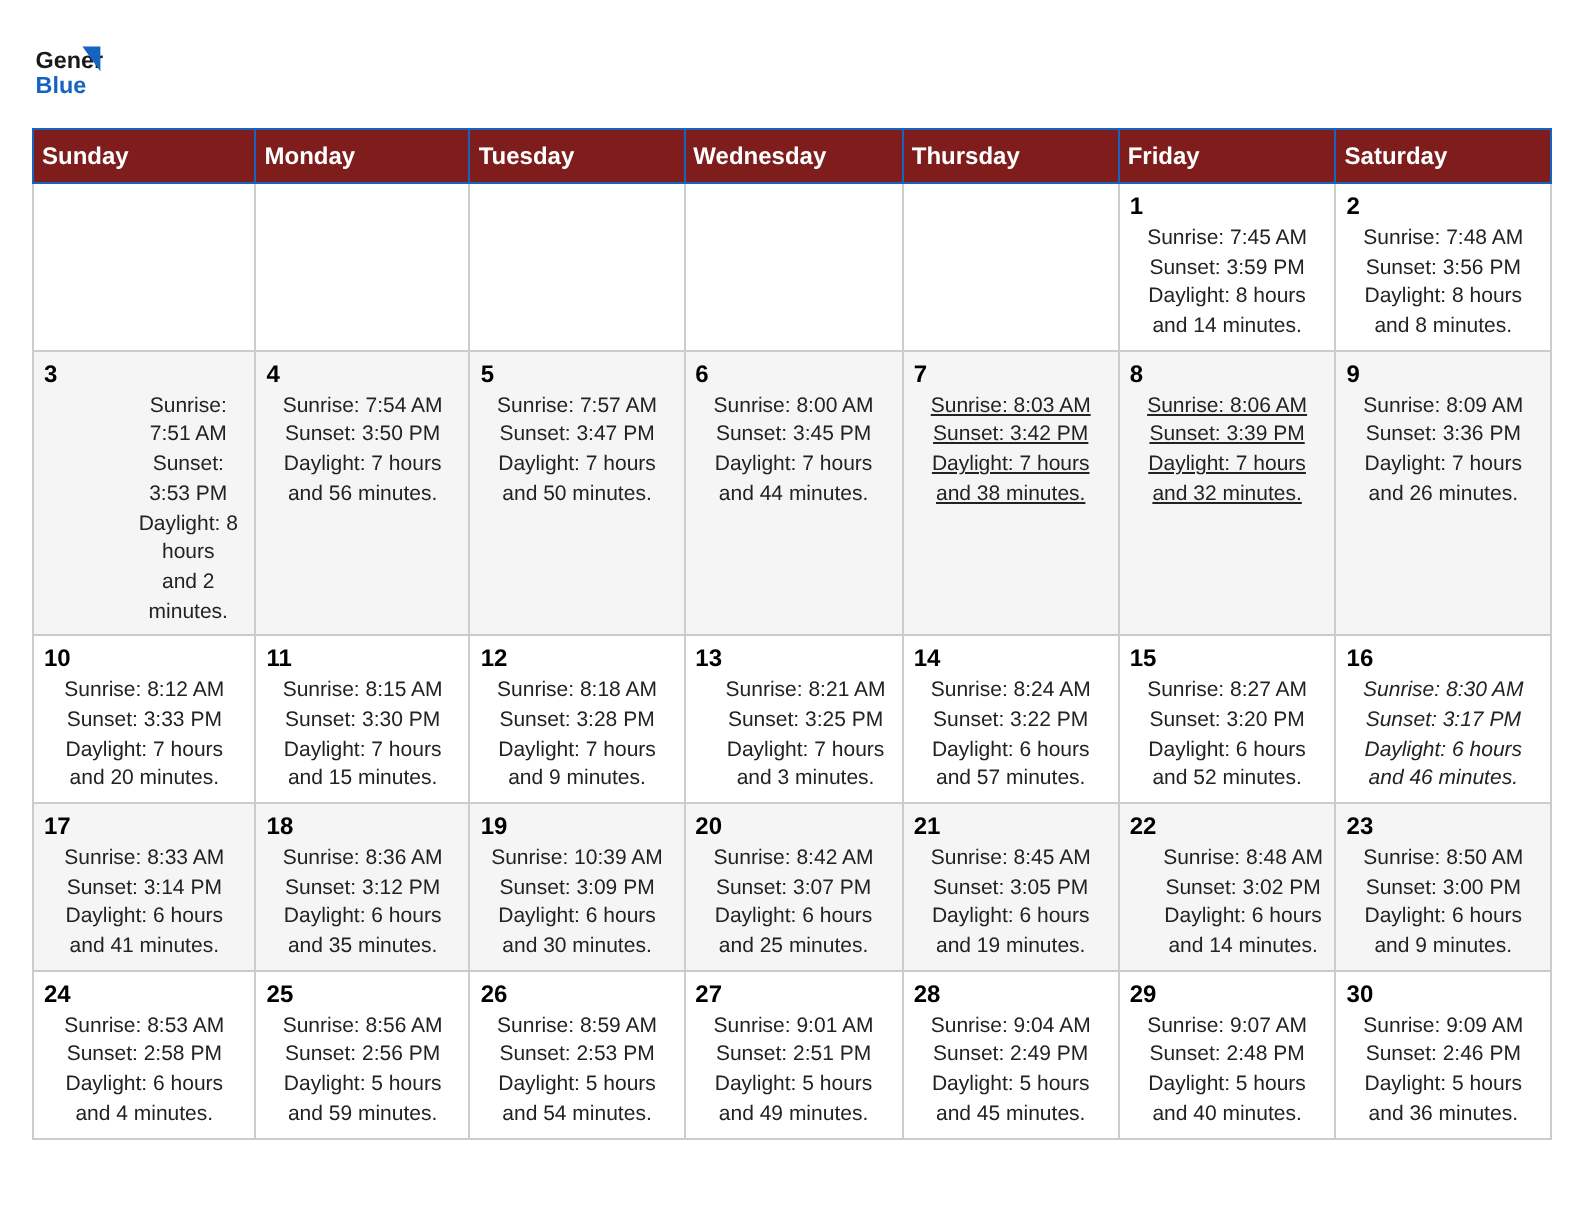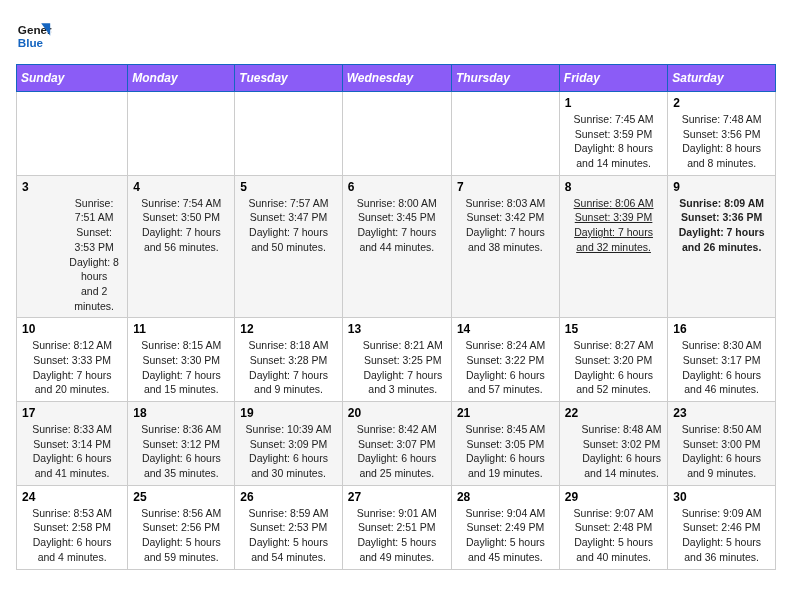--- a/index.html
+++ b/index.html
@@ -44,28 +44,27 @@
       font-size: 15px;
       color: #444;
       margin-top: 2px;
     }
     .calendar-table {
       width: 100%;
       border-collapse: collapse;
       font-size: 11px;
     }
     .calendar-table th {
-      background-color: #8b5cf6;
+      background-color: #7f1d1d;
       color: #fff;
       padding: 6px 4px;
       text-align: left;
       font-size: 12px;
       font-weight: bold;
       border: 1px solid #1565c0;
-      font-style: italic;
     }
     .calendar-table td {
       border: 1px solid #ccc;
       vertical-align: top;
       padding: 4px 5px;
       width: 113px;
       min-height: 80px;
       background: #fff;
     }
     .calendar-table tr:nth-child(even) td {
@@ -168,35 +167,35 @@
         </td>
         <td>
           <span class="day-number">6</span>
           <div class="day-info" style="white-space: pre-line;">Sunrise: 8:00 AM
 Sunset: 3:45 PM
 Daylight: 7 hours
 and 44 minutes.</div>
         </td>
         <td>
           <span class="day-number">7</span>
-          <div class="day-info" style="white-space: pre-line;">Sunrise: 8:03 AM
+          <div class="day-info" style="white-space: pre-line; text-decoration: underline;">Sunrise: 8:03 AM
 Sunset: 3:42 PM
 Daylight: 7 hours
 and 38 minutes.</div>
         </td>
         <td>
           <span class="day-number">8</span>
           <div class="day-info" style="white-space: pre-line; text-decoration: underline;">Sunrise: 8:06 AM
 Sunset: 3:39 PM
 Daylight: 7 hours
 and 32 minutes.</div>
         </td>
         <td>
           <span class="day-number">9</span>
-          <div class="day-info" style="white-space: pre-line; font-weight: bold;">Sunrise: 8:09 AM
+          <div class="day-info" style="white-space: pre-line;">Sunrise: 8:09 AM
 Sunset: 3:36 PM
 Daylight: 7 hours
 and 26 minutes.</div>
         </td>
       </tr>
       <tr>
         <td>
           <span class="day-number">10</span>
           <div class="day-info" style="white-space: pre-line;">Sunrise: 8:12 AM
 Sunset: 3:33 PM
@@ -233,21 +232,21 @@
         </td>
         <td>
           <span class="day-number">15</span>
           <div class="day-info" style="white-space: pre-line;">Sunrise: 8:27 AM
 Sunset: 3:20 PM
 Daylight: 6 hours
 and 52 minutes.</div>
         </td>
         <td>
           <span class="day-number">16</span>
-          <div class="day-info" style="white-space: pre-line;">Sunrise: 8:30 AM
+          <div class="day-info" style="white-space: pre-line; font-style: italic;">Sunrise: 8:30 AM
 Sunset: 3:17 PM
 Daylight: 6 hours
 and 46 minutes.</div>
         </td>
       </tr>
       <tr>
         <td>
           <span class="day-number">17</span>
           <div class="day-info" style="white-space: pre-line;">Sunrise: 8:33 AM
 Sunset: 3:14 PM

